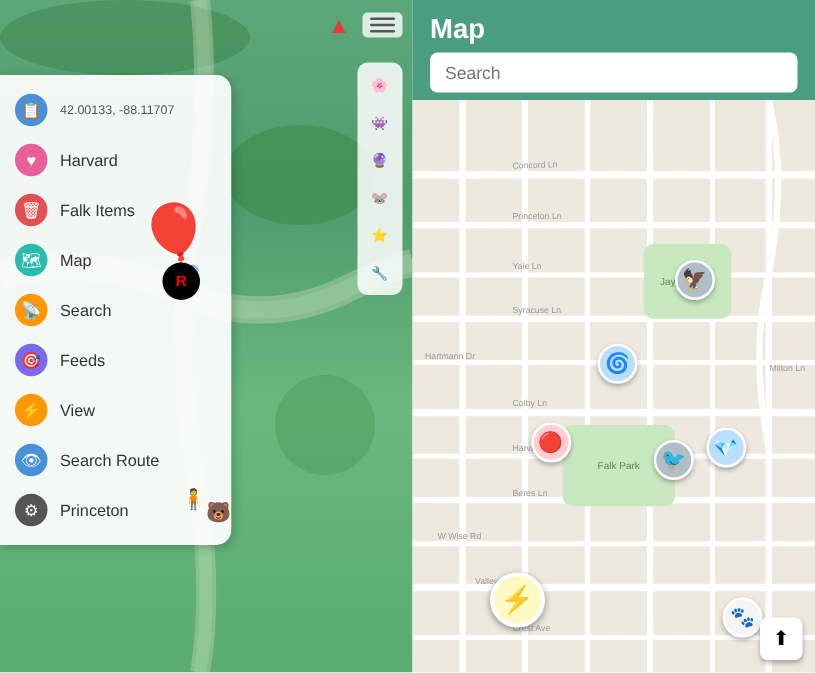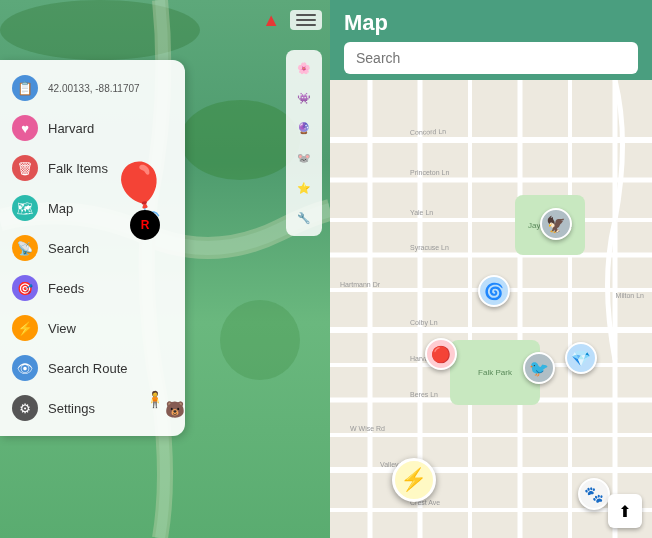--- a/index.html
+++ b/index.html
@@ -289,21 +289,21 @@
     <div class="menu-item">
       <div class="menu-icon icon-orange">⚡</div>
       <span>View</span>
     </div>
     <div class="menu-item">
       <div class="menu-icon icon-blue">👁</div>
       <span>Search Route</span>
     </div>
     <div class="menu-item">
       <div class="menu-icon icon-dark">⚙</div>
-      <span>Settings</span>
+      <span>Princeton</span>
     </div>
   </div>
 
   <div class="icon-bar">
     <div class="icon-bar-item" style="font-size:11px;">🌸</div>
     <div class="icon-bar-item" style="font-size:11px;">👾</div>
     <div class="icon-bar-item" style="font-size:11px;">🔮</div>
     <div class="icon-bar-item" style="font-size:11px;">🐭</div>
     <div class="icon-bar-item" style="font-size:11px;">⭐</div>
     <div class="icon-bar-item" style="font-size:11px;">🔧</div>

